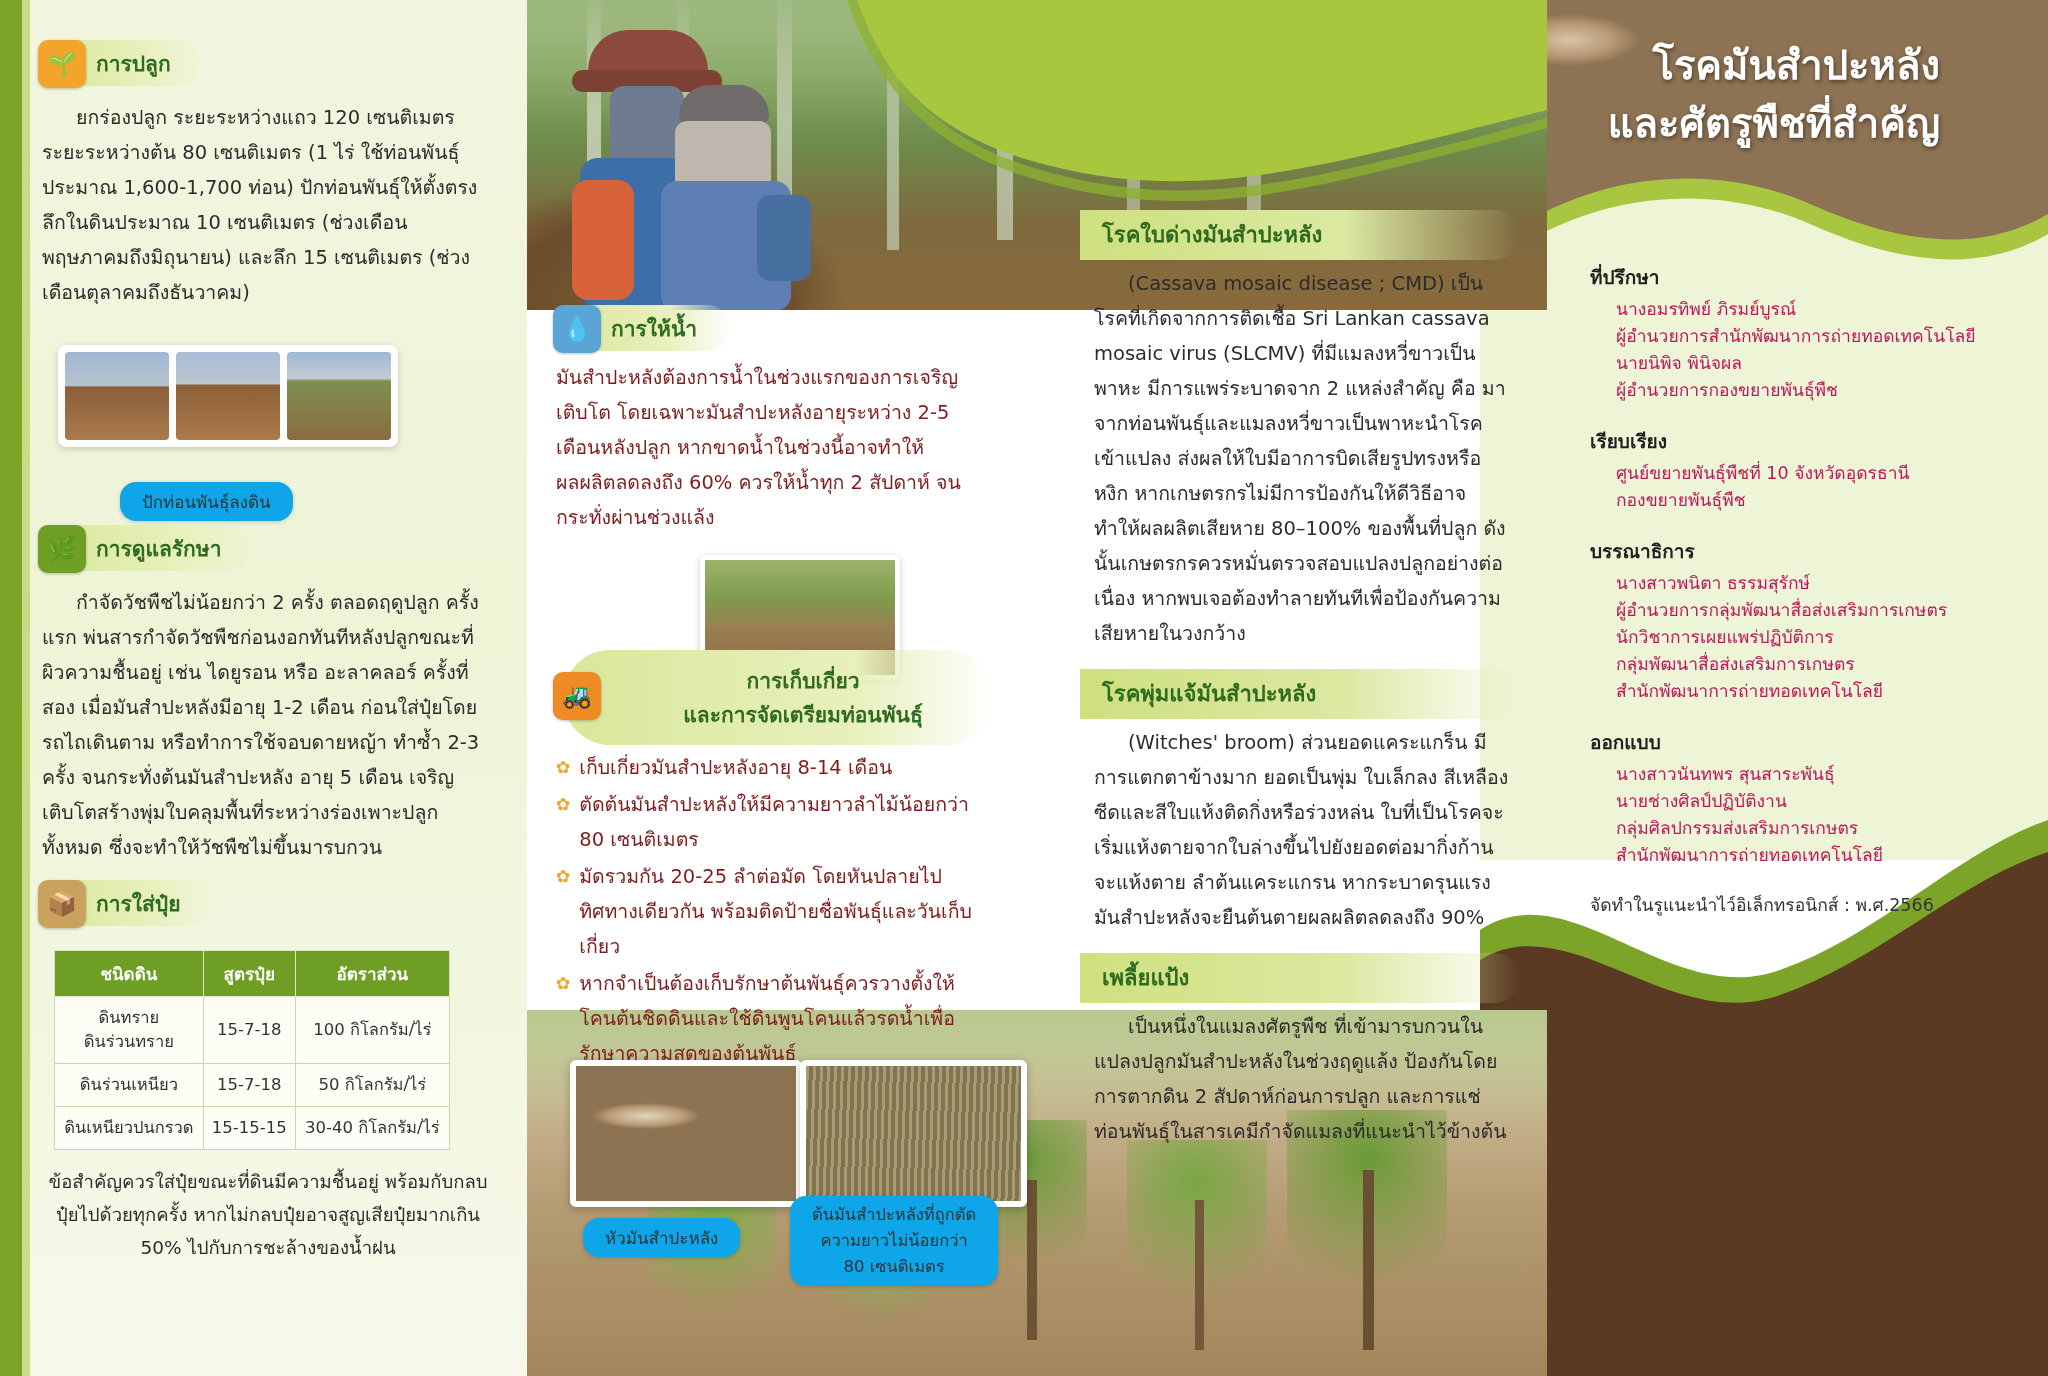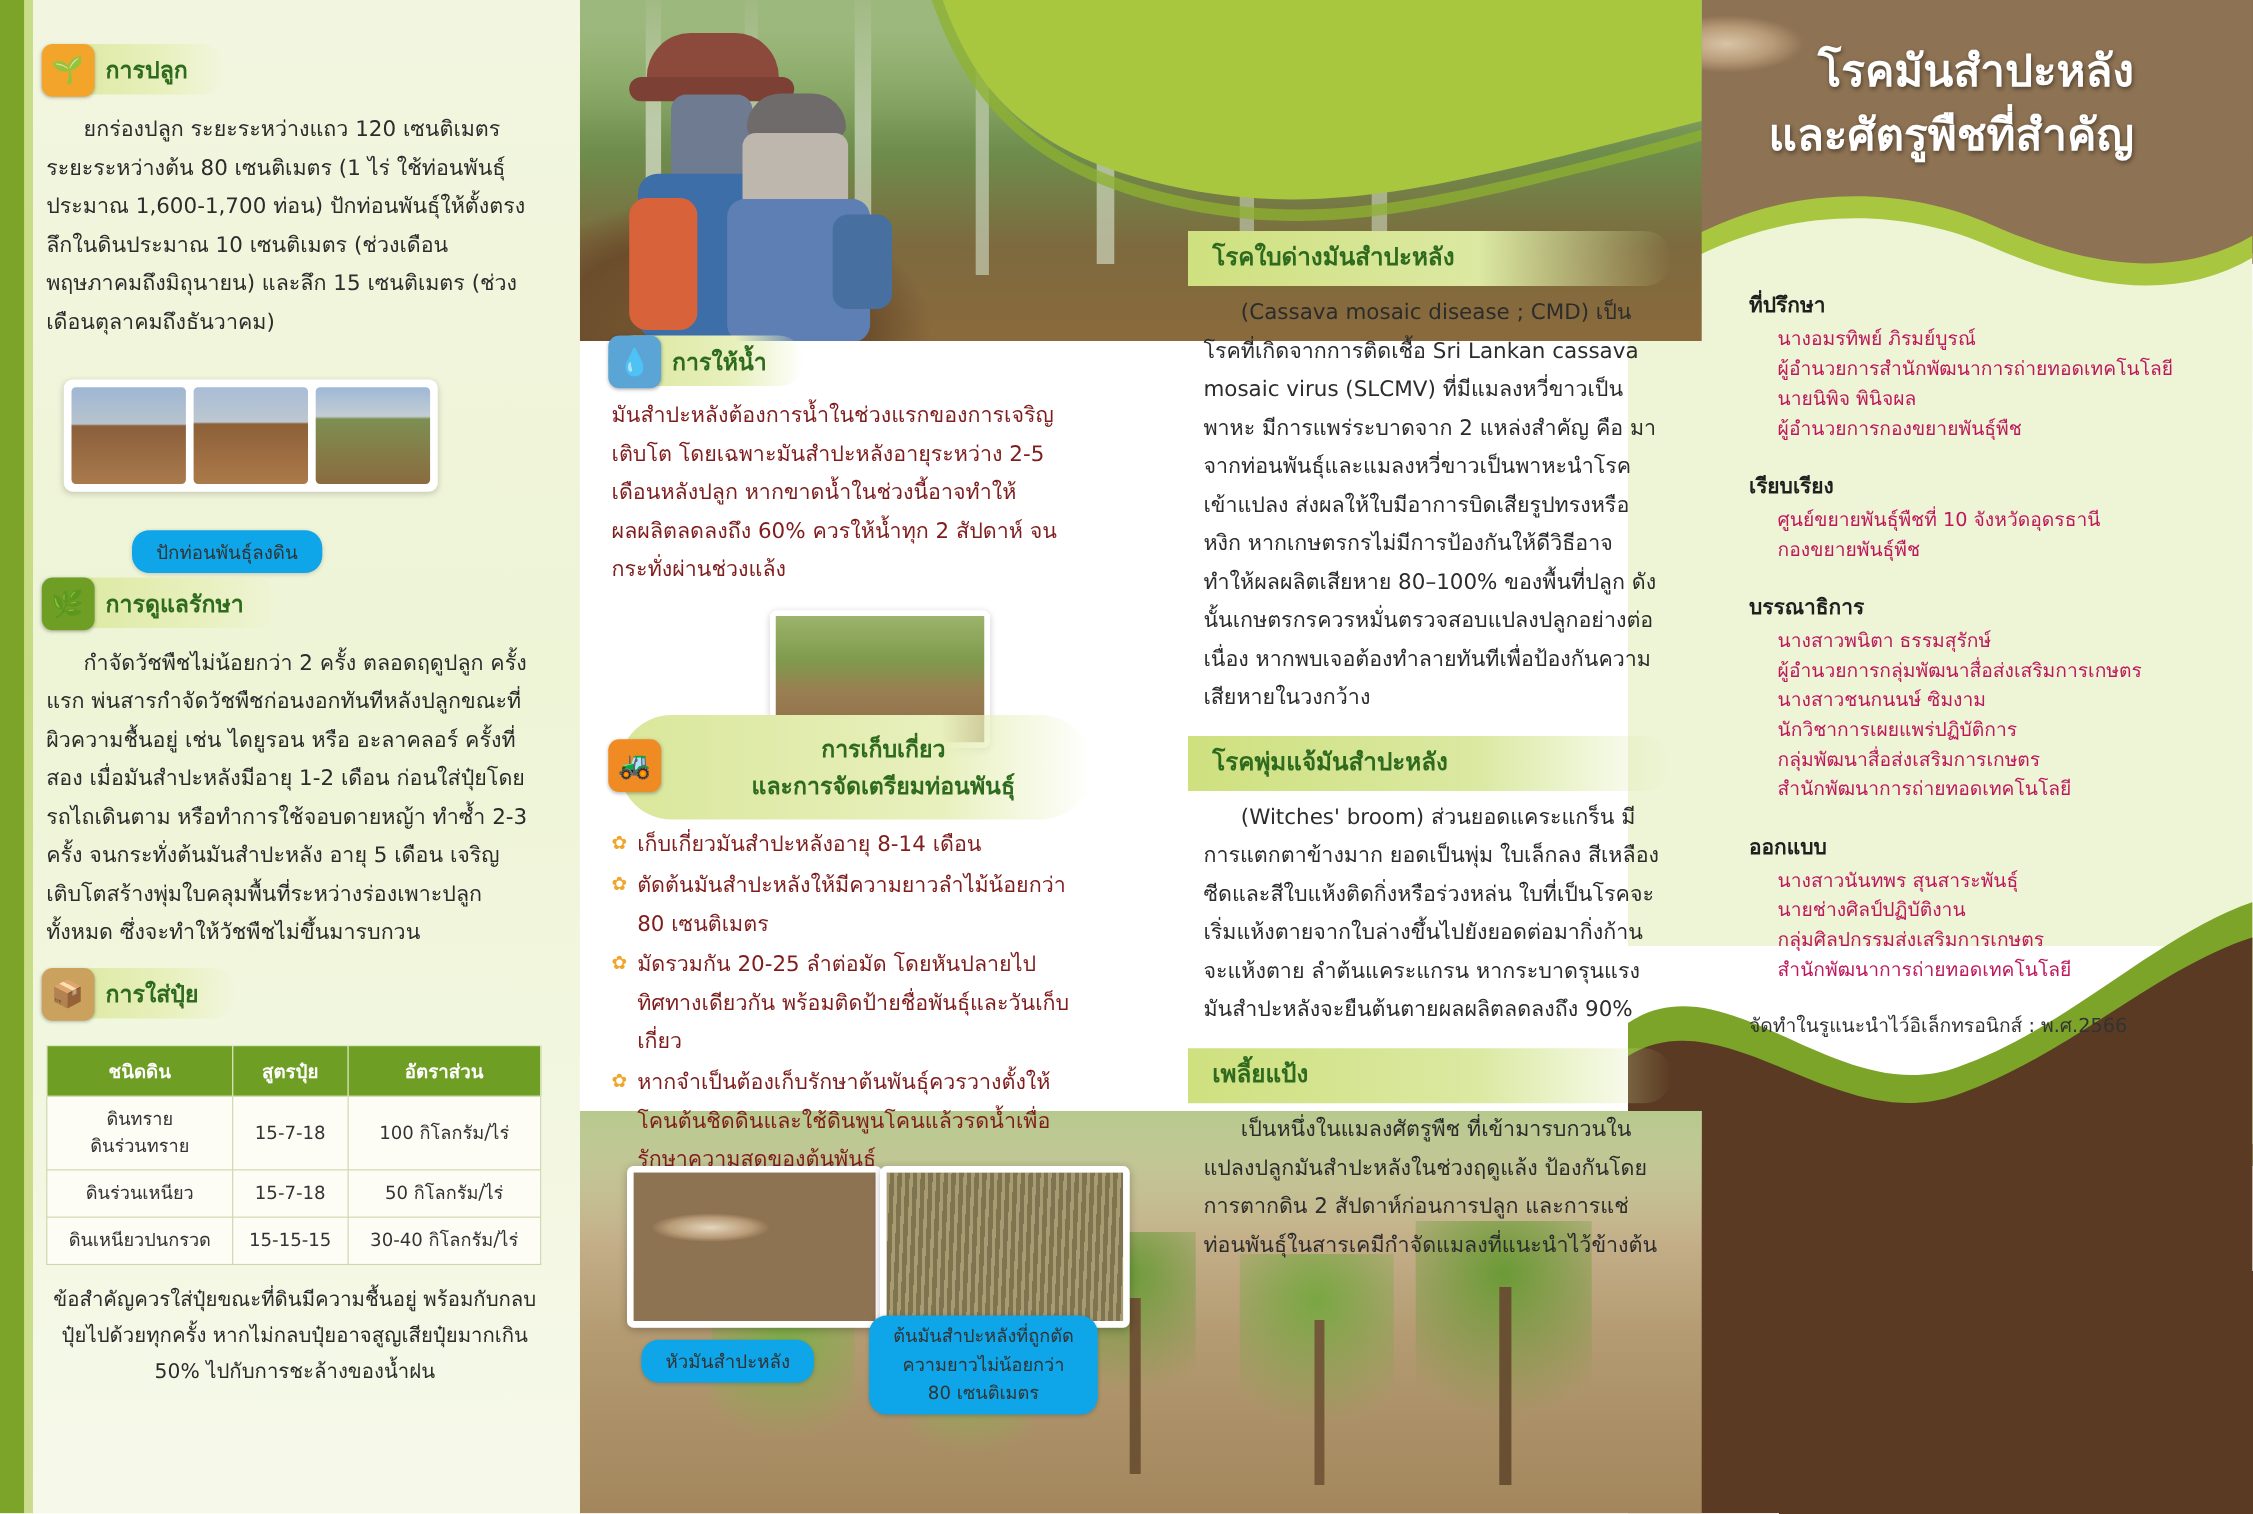--- a/index.html
+++ b/index.html
@@ -203,21 +203,21 @@
       <span class="ind"></span><span>กำจัดวัชพืชไม่น้อยกว่า 2 ครั้ง ตลอดฤดูปลูก ครั้งแรก พ่นสารกำจัดวัชพืชก่อนงอกทันทีหลังปลูกขณะที่ผิวความชื้นอยู่ เช่น ไดยูรอน หรือ อะลาคลอร์ ครั้งที่สอง เมื่อมันสำปะหลังมีอายุ 1-2 เดือน ก่อนใส่ปุ๋ยโดยรถไถเดินตาม หรือทำการใช้จอบดายหญ้า ทำซ้ำ 2-3 ครั้ง จนกระทั่งต้นมันสำปะหลัง อายุ 5 เดือน เจริญเติบโตสร้างพุ่มใบคลุมพื้นที่ระหว่างร่องเพาะปลูกทั้งหมด ซึ่งจะทำให้วัชพืชไม่ขึ้นมารบกวน</span>
     </div>
 
     <div class="sec-head" style="left:38px;top:880px;width:360px;">
       <div class="pill">
           <span>การใส่ปุ๋ย</span>
         </div>
       <div class="ico tan">📦</div>
     </div>
 
-    <table class="fert" style="left:42px;top:950px;width:450px;">
+    <table class="fert" style="left:54px;top:950px;width:396px;">
       <thead>
         <tr>
           <th>ชนิดดิน</th>
           <th>สูตรปุ๋ย</th>
           <th>อัตราส่วน</th>
         </tr>
       </thead>
       <tbody>
         <tr>
           <td class="soil" style="white-space:pre-line;">ดินทราย
@@ -329,21 +329,20 @@
     </div>
     <div class="grp">
       <div class="lbl">เรียบเรียง</div>
       <div class="ln">ศูนย์ขยายพันธุ์พืชที่ 10 จังหวัดอุดรธานี</div>
       <div class="ln">กองขยายพันธุ์พืช</div>
     </div>
     <div class="grp">
       <div class="lbl">บรรณาธิการ</div>
       <div class="ln">นางสาวพนิตา  ธรรมสุรักษ์</div>
       <div class="ln">ผู้อำนวยการกลุ่มพัฒนาสื่อส่งเสริมการเกษตร</div>
-      <div class="ln">นางสาวชนกนนษ์  ซิมงาม</div>
       <div class="ln">นักวิชาการเผยแพร่ปฏิบัติการ</div>
       <div class="ln">กลุ่มพัฒนาสื่อส่งเสริมการเกษตร</div>
       <div class="ln">สำนักพัฒนาการถ่ายทอดเทคโนโลยี</div>
     </div>
     <div class="grp">
       <div class="lbl">ออกแบบ</div>
       <div class="ln">นางสาวนันทพร  สุนสาระพันธุ์</div>
       <div class="ln">นายช่างศิลป์ปฏิบัติงาน</div>
       <div class="ln">กลุ่มศิลปกรรมส่งเสริมการเกษตร</div>
       <div class="ln">สำนักพัฒนาการถ่ายทอดเทคโนโลยี</div>

